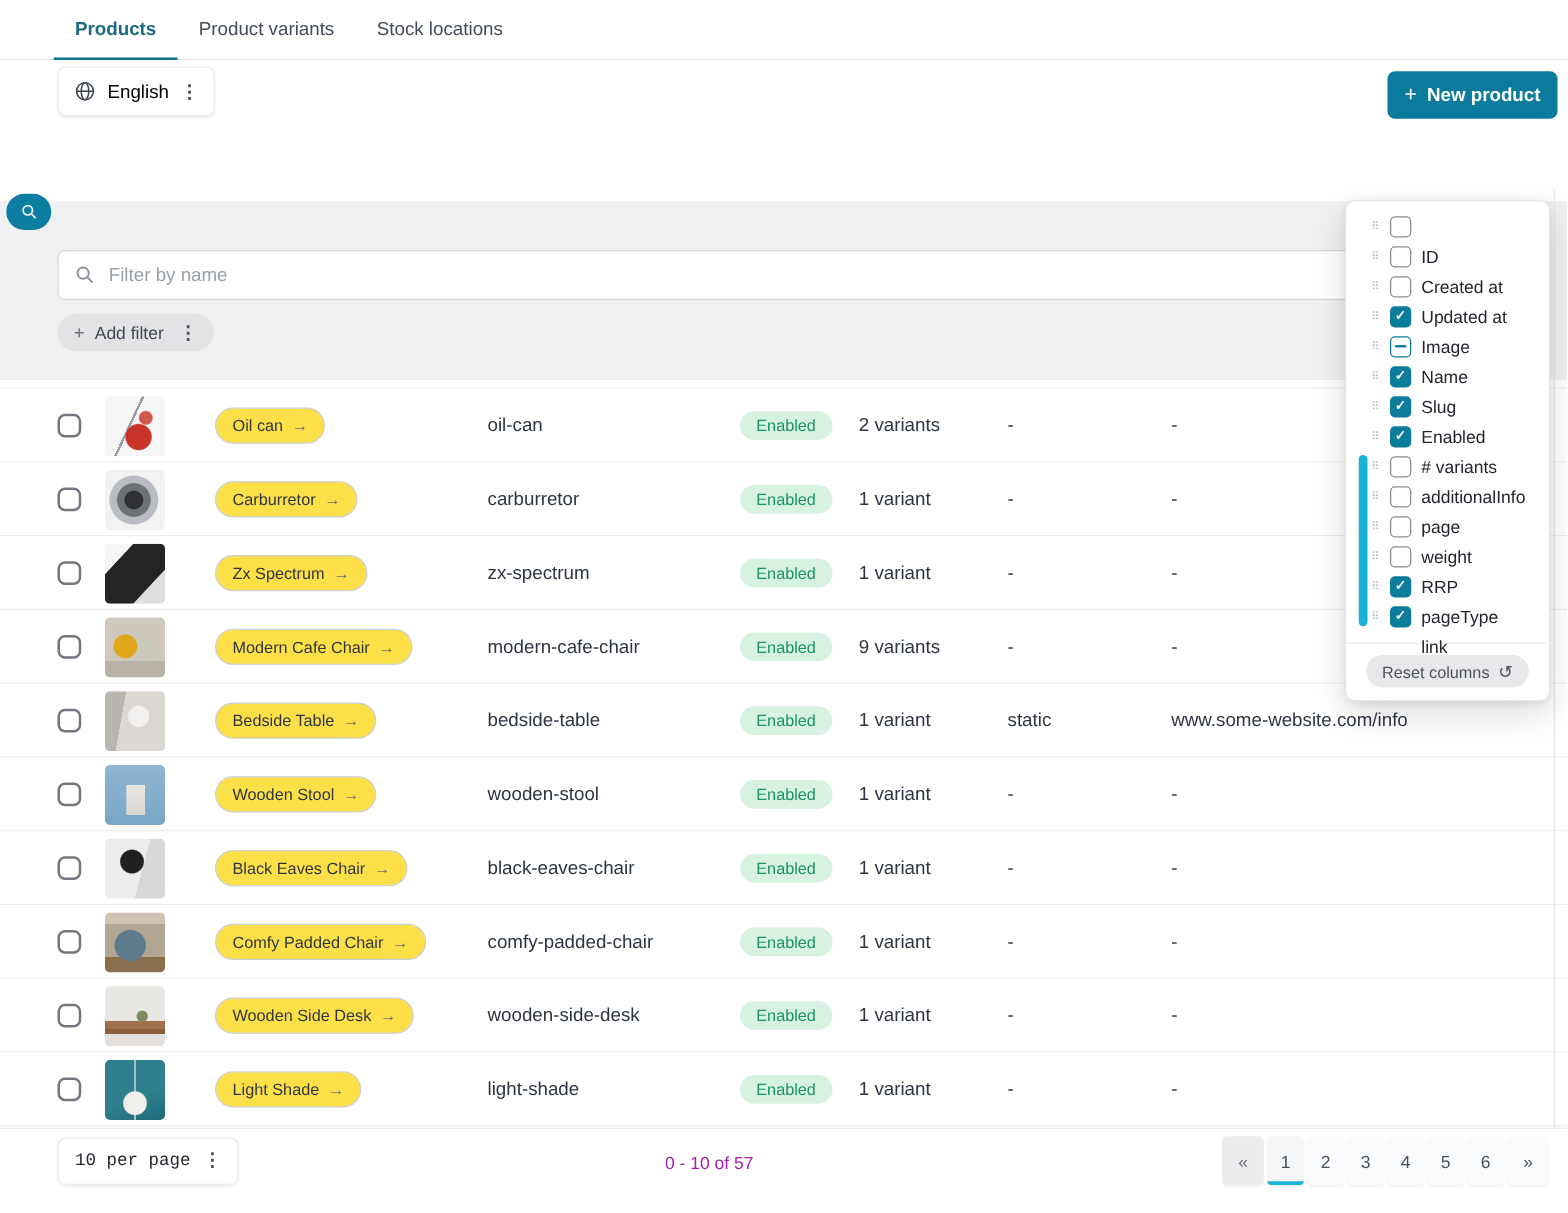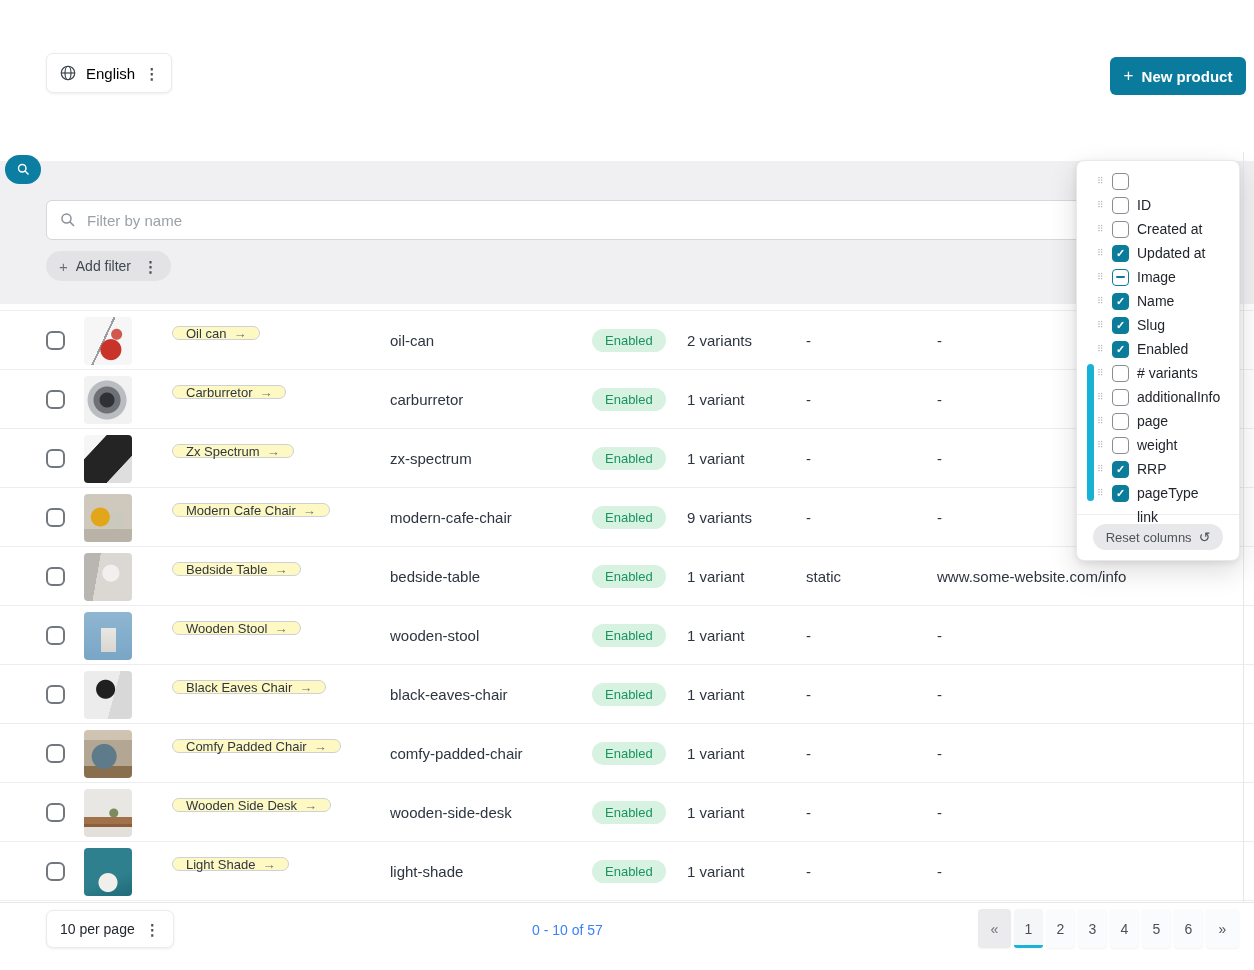--- a/index.html
+++ b/index.html
@@ -38,21 +38,21 @@
   .filter-input-wrap svg { position:absolute; left:13px; top:11px; }
   .add-filter { position:absolute; left:46px; top:251px; height:30px; display:flex; align-items:center; gap:8px; padding:0 13px; background:#e3e3e6; border-radius:15px; font-size:14px; color:#3f4752; cursor:pointer; }
   .add-filter .plus { color:#6b7178; font-size:15px; }
   .add-filter .kebab { margin-left:4px; }
 
   
   .tbody { position:absolute; left:0; top:310px; width:1254px; border-top:1px solid #ededf0; }
   .trow { position:relative; height:59px; border-bottom:1px solid #ededf0; background:#fff; }
   .trow .cb-row { top:20px; }
   .pimg { position:absolute; left:84px; top:6px; width:48px; height:48px; border-radius:4px; background-color:#f3f3f3; background-repeat:no-repeat; }
-  .name-pill { position:absolute; left:172px; top:15px; height:14px; display:inline-flex; align-items:center; gap:7px; padding:0 13px; border:1px solid #cdd0d5; border-radius:15px; background:#fef9c3; font-size:13px; color:#2f3642; cursor:pointer; }
+  .name-pill { position:absolute; left:172px; top:15px; height:29px; display:inline-flex; align-items:center; gap:7px; padding:0 13px; border:1px solid #cdd0d5; border-radius:15px; background:#fde047; font-size:13px; color:#2f3642; cursor:pointer; }
   .name-pill .arr { color:#6a7078; font-size:13px; }
   .cell-txt { position:absolute; top:21px; font-size:15px; color:#2e3540; }
   .c-slug{left:390px;} .c-variants{left:687px;} .c-pagetype{left:806px;} .c-link{left:937px;}
   .badge { position:absolute; left:592px; top:18px; padding:4px 13px; border-radius:12px; background:#d8f2e2; color:#19945f; font-size:13px; }
 
   
   .pimg-oil-can{background-image:radial-gradient(circle at 68% 36%, #d0584e 0 5px, rgba(0,0,0,0) 6px),radial-gradient(circle at 56% 68%, #c8342a 0 10px, rgba(0,0,0,0) 11px),linear-gradient(115deg, rgba(0,0,0,0) 0 42%, #9a9da1 42% 45%, rgba(0,0,0,0) 45%);background-color:#f6f6f6;}
   .pimg-carburretor{background-image:radial-gradient(circle at 48% 50%, #2f3134 0 7px, #6d7075 8px 13px, #b9bcc0 14px 19px, rgba(0,0,0,0) 20px);background-color:#f2f2f2;}
   .pimg-zx-spectrum{background-image:linear-gradient(133deg, #f6f6f6 0 24%, #242424 25% 72%, #dedede 73%);}
   .pimg-modern-cafe-chair{background-image:radial-gradient(circle at 34% 48%, #e2a61b 0 9px, rgba(0,0,0,0) 10px),radial-gradient(circle at 66% 55%, #c9c9be 0 8px, rgba(0,0,0,0) 9px),linear-gradient(#cfc8bd 0 72%, #b9b2a6 72%);}
@@ -75,36 +75,47 @@
   .cm-label { margin-left:8px; font-size:14px; color:#22262c; white-space:nowrap;margin-top:48px; }
   .cm-scroll { position:absolute; left:10px; top:203px; width:7px; height:137px; border-radius:4px; background:#18b2d7; cursor:pointer; }
   .cm-divider { margin-top:9px; border-top:1px solid #ededf0; }
   .reset-btn { margin:9px auto 0; display:flex; align-items:center; gap:7px; width:fit-content; padding:0 13px; height:26px; background:#e8e8ea; border-radius:13px; font-size:13px; color:#4d535a; cursor:pointer; }
   .reset-btn .ric { font-size:14px; color:#4d535a; }
 
   .right-line { position:absolute; left:1243px; top:152px; width:1px; height:750px; background:#e8e8eb; }
 
   
   .pagebar { position:absolute; left:0; top:902px; width:1254px; height:68px; background:#fff; border-top:1px solid #e7e7ea; }
-  .per-page { position:absolute; left:46px; top:7px; height:38px; display:flex; align-items:center; gap:10px; padding:0 13px; background:#fff; border:1px solid #ebebee; border-radius:7px; box-shadow:0 1px 3px rgba(0,0,0,.07); font-size:14px; color:#23282f; cursor:pointer; }
-  .range { position:absolute; left:532px; top:19px; font-size:14px; color:#3b82f6; }
+  .per-page { position:absolute; left:46px; top:7px; height:38px; display:flex; align-items:center; gap:10px; padding:0 13px; background:#fff; border:1px solid #ebebee; border-radius:7px; box-shadow:0 1px 3px rgba(0,0,0,.07); font-size:14px; color:#23282f; cursor:pointer;font-family:Liberation Mono, monospace; }
+  .range { position:absolute; left:532px; top:19px; font-size:14px; color:#a21caf; }
   .pager { position:absolute; left:978px; top:6px; display:flex; gap:3px; }
   .pg { position:relative; width:29px; height:39px; border:none; border-radius:4px; background:#fafbfc; box-shadow:0 1px 2px rgba(0,0,0,.05); font-family:inherit; font-size:14px; color:#4a5056; display:flex; align-items:center; justify-content:center; cursor:pointer; }
   .pg.nav { width:33px; }
   .pg.dim { background:#ebebee; color:#6b7178; }
   .pg.active { background:#f5f6f8; }
   .pg.active::after { content:""; position:absolute; left:0; right:0; bottom:0; height:3px; background:#1ab2d8; border-radius:0 0 3px 3px; }
 
   svg { display:block; }
 </style>
 </head>
 <body>
 
 <div class="app">
 
+  <div class="tabbar">
+    <div class="tab active">
+        <span>Products</span>
+      </div>
+    <div class="tab">
+        <span>Product variants</span>
+      </div>
+    <div class="tab">
+        <span>Stock locations</span>
+      </div>
+  </div>
 
   <div class="lang-card">
     <span>
       <svg width="18" height="18" viewBox="0 0 24 24" fill="none" stroke="#3c434c" stroke-width="1.6">
         <circle cx="12" cy="12" r="9"></circle>
           <ellipse cx="12" cy="12" rx="4" ry="9"></ellipse>
           <line x1="3" y1="12" x2="21" y2="12"></line>
       </svg>
     </span>
     <span class="lbl">English</span>

